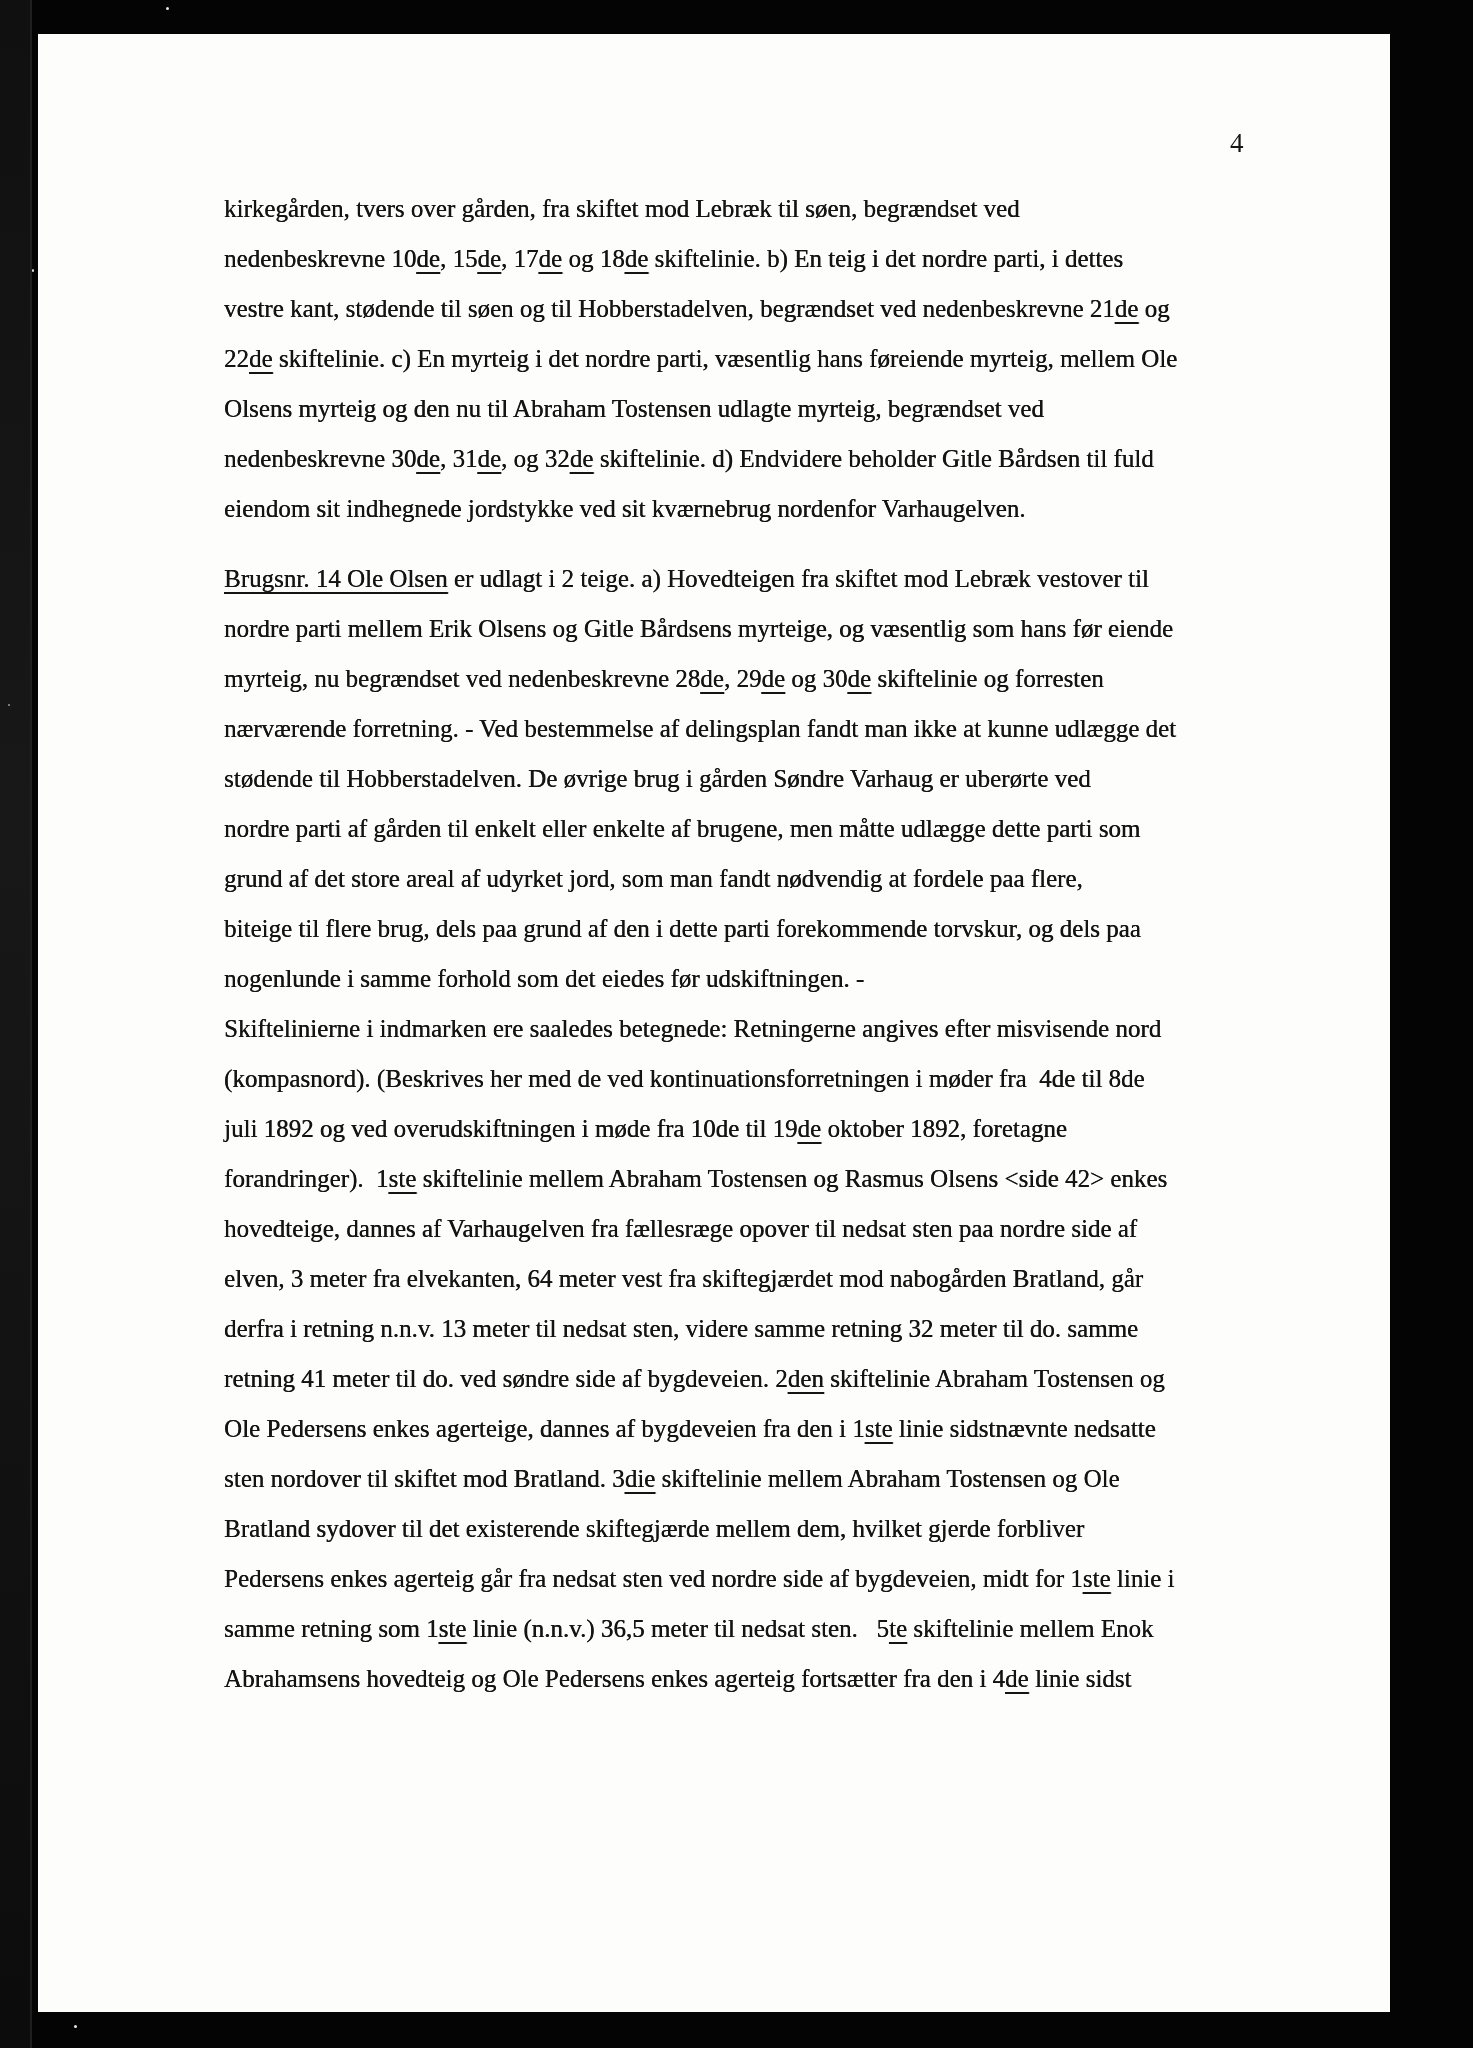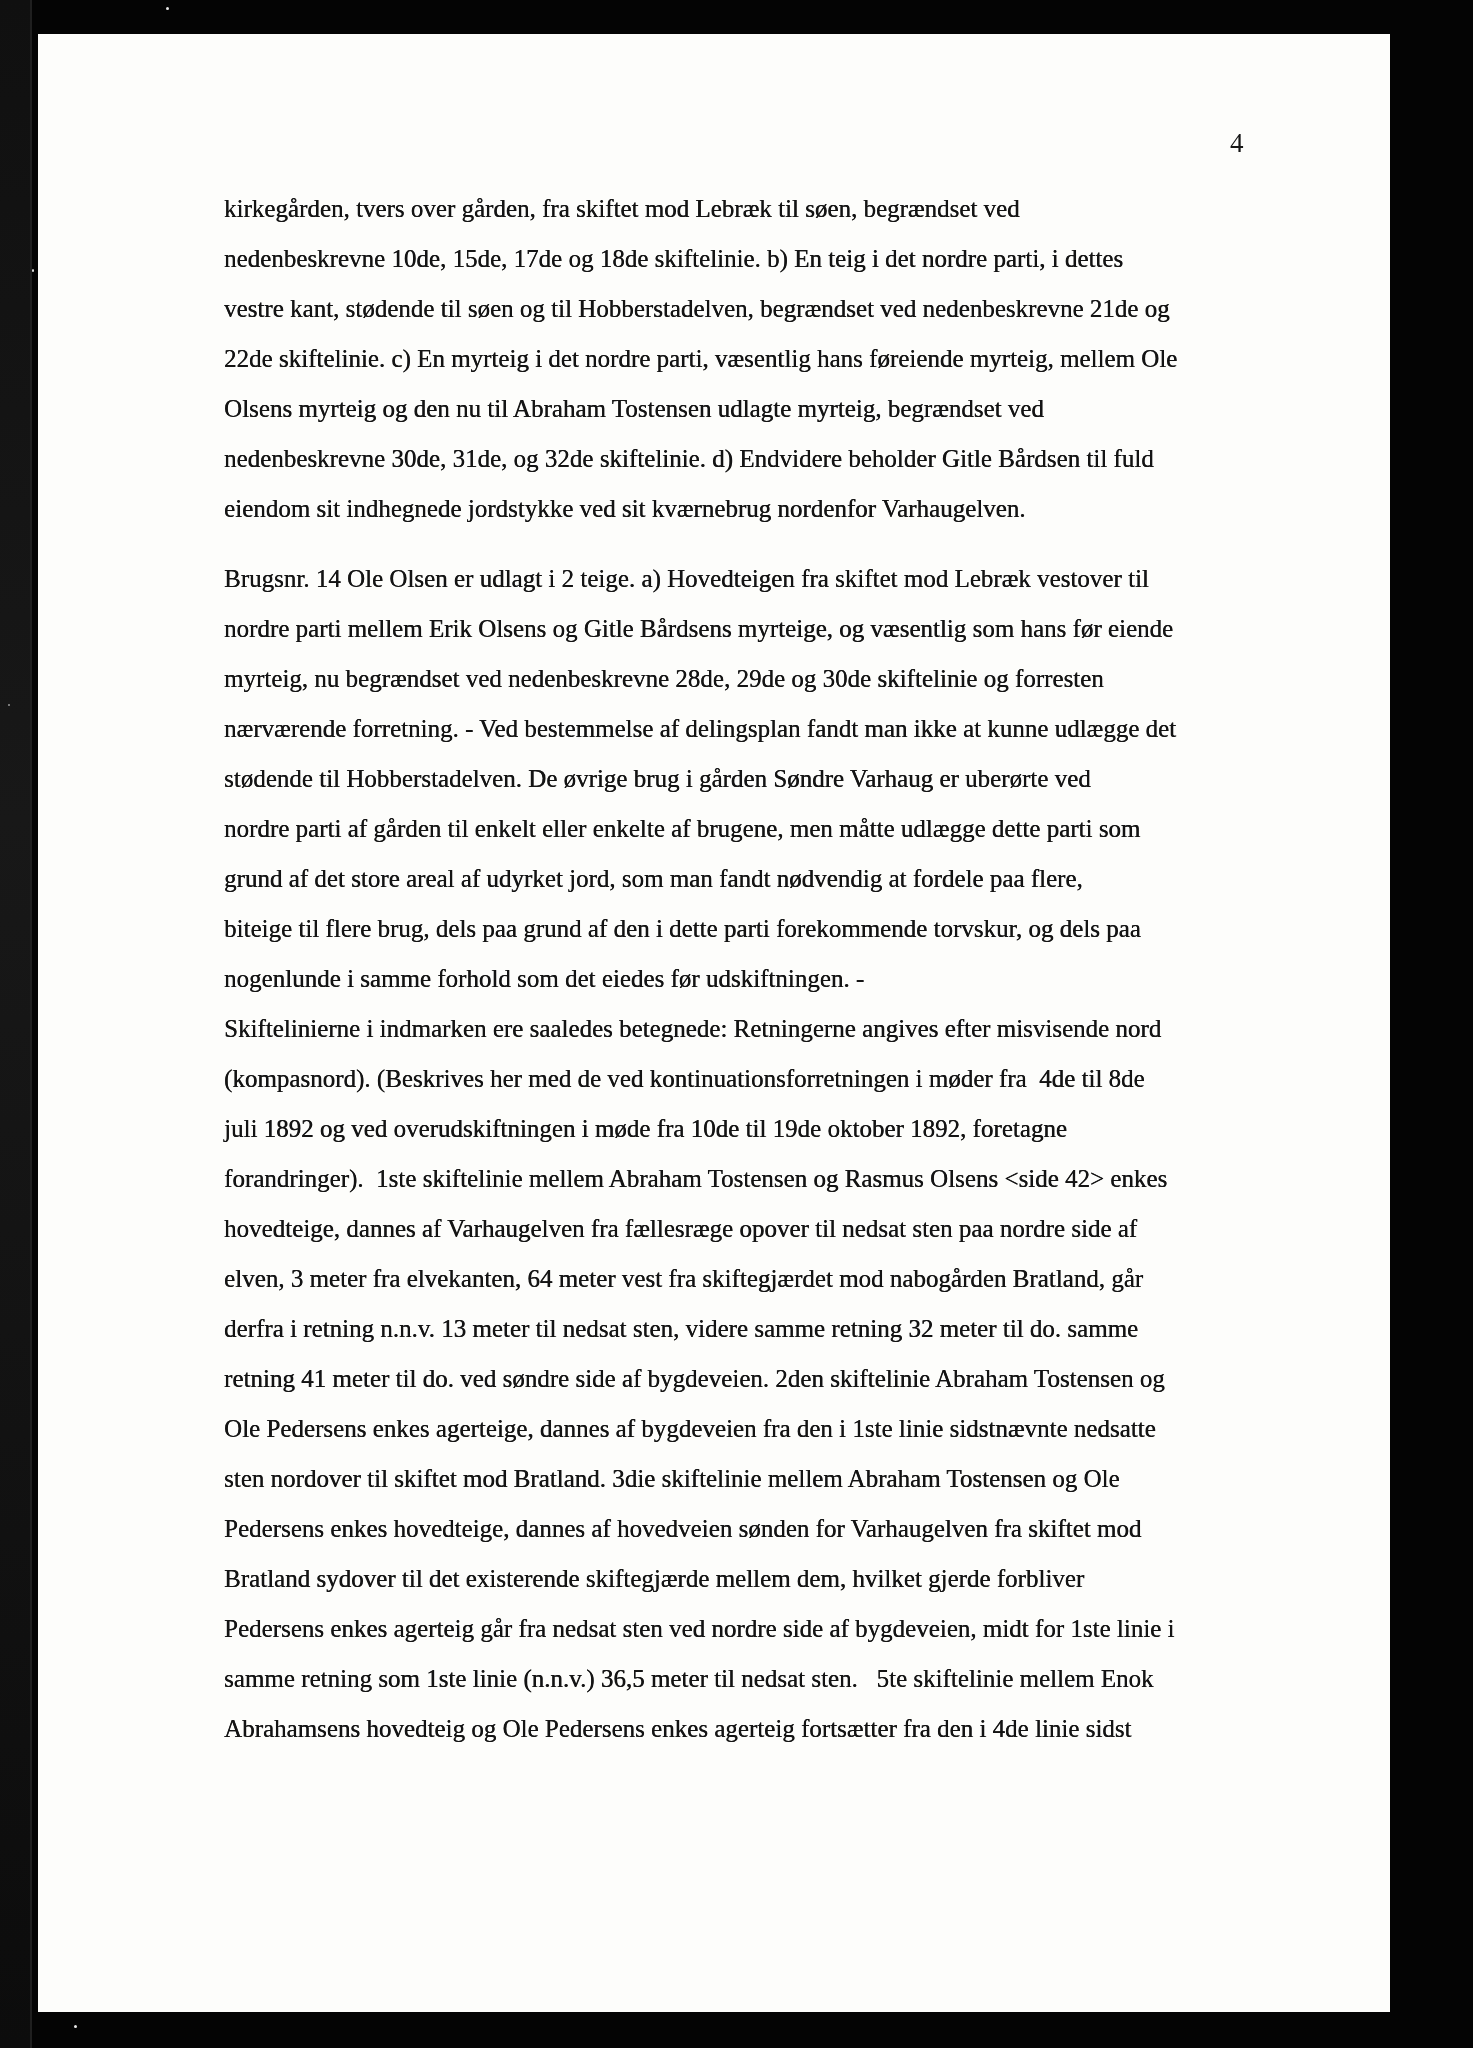--- a/index.html
+++ b/index.html
@@ -28,20 +28,21 @@
     position: absolute; left: 170px; top: 134px;
     width: 1100px;
     font-size: 25px; line-height: 50px;
     color: #141414;
     text-shadow: 0.35px 0 0 #141414;
   }
   .para { margin: 16px; }
   .para + .para { margin-top: 20px; }
   .line { white-space: pre; }
   .u {
+    text-decoration: underline;
     text-decoration-thickness: 2px;
     text-underline-offset: 5px;
     text-align: center;
   }
   .speck { position: absolute; background: #e8e8e8; border-radius: 50%; }
   .speck.s1 { left: 166px; top: 7px;  width: 3px; height: 3px; }
   .speck.s2 { left: 32px;  top: 269px; width: 2px; height: 3px; }
   .speck.s3 { left: 74px;  top: 2025px; width: 3px; height: 3px; }
   .speck.s4 { left: 8px;   top: 704px; width: 2px; height: 2px; background: #9a9a9a; }
 </style>
@@ -75,21 +76,20 @@
         <div class="line">Skiftelinierne i indmarken ere saaledes betegnede: Retningerne angives efter misvisende nord</div>
         <div class="line">(kompasnord). (Beskrives her med de ved kontinuationsforretningen i møder fra  4de til 8de</div>
         <div class="line">juli 1892 og ved overudskiftningen i møde fra 10de til 19<span class="u">de</span> oktober 1892, foretagne</div>
         <div class="line">forandringer).  1<span class="u">ste</span> skiftelinie mellem Abraham Tostensen og Rasmus Olsens &lt;side 42&gt; enkes</div>
         <div class="line">hovedteige, dannes af Varhaugelven fra fællesræge opover til nedsat sten paa nordre side af</div>
         <div class="line">elven, 3 meter fra elvekanten, 64 meter vest fra skiftegjærdet mod nabogården Bratland, går</div>
         <div class="line">derfra i retning n.n.v. 13 meter til nedsat sten, videre samme retning 32 meter til do. samme</div>
         <div class="line">retning 41 meter til do. ved søndre side af bygdeveien. 2<span class="u">den</span> skiftelinie Abraham Tostensen og</div>
         <div class="line">Ole Pedersens enkes agerteige, dannes af bygdeveien fra den i 1<span class="u">ste</span> linie sidstnævnte nedsatte</div>
         <div class="line">sten nordover til skiftet mod Bratland. 3<span class="u">die</span> skiftelinie mellem Abraham Tostensen og Ole</div>
-        <div class="line">Pedersens enkes hovedteige, dannes af hovedveien sønden for Varhaugelven fra skiftet mod</div>
         <div class="line">Bratland sydover til det existerende skiftegjærde mellem dem, hvilket gjerde forbliver</div>
         <div class="line">Pedersens enkes agerteig går fra nedsat sten ved nordre side af bygdeveien, midt for 1<span class="u">ste</span> linie i</div>
         <div class="line">samme retning som 1<span class="u">ste</span> linie (n.n.v.) 36,5 meter til nedsat sten.   5<span class="u">te</span> skiftelinie mellem Enok</div>
         <div class="line">Abrahamsens hovedteig og Ole Pedersens enkes agerteig fortsætter fra den i 4<span class="u">de</span> linie sidst</div>
       </div>
     </div>
 </div>
 
 <div class="speck s1"></div>
 <div class="speck s2"></div>

